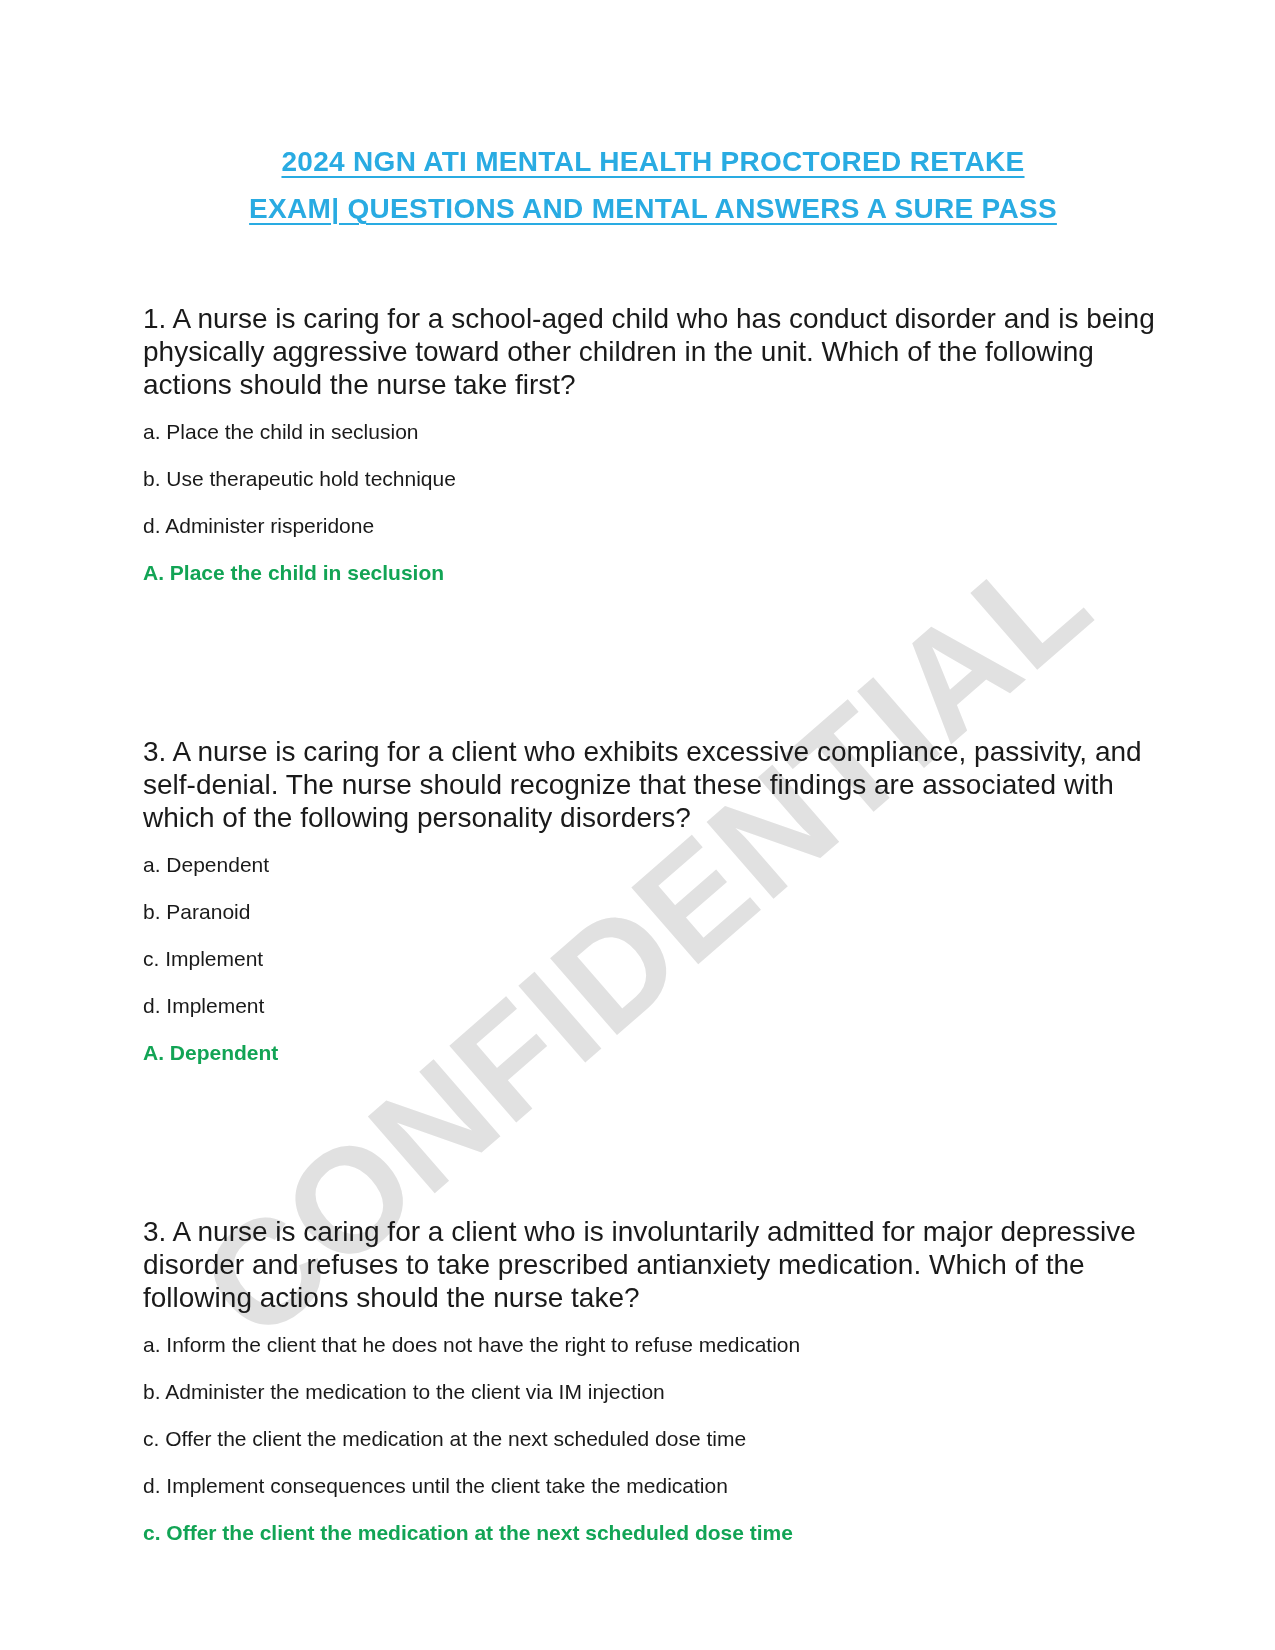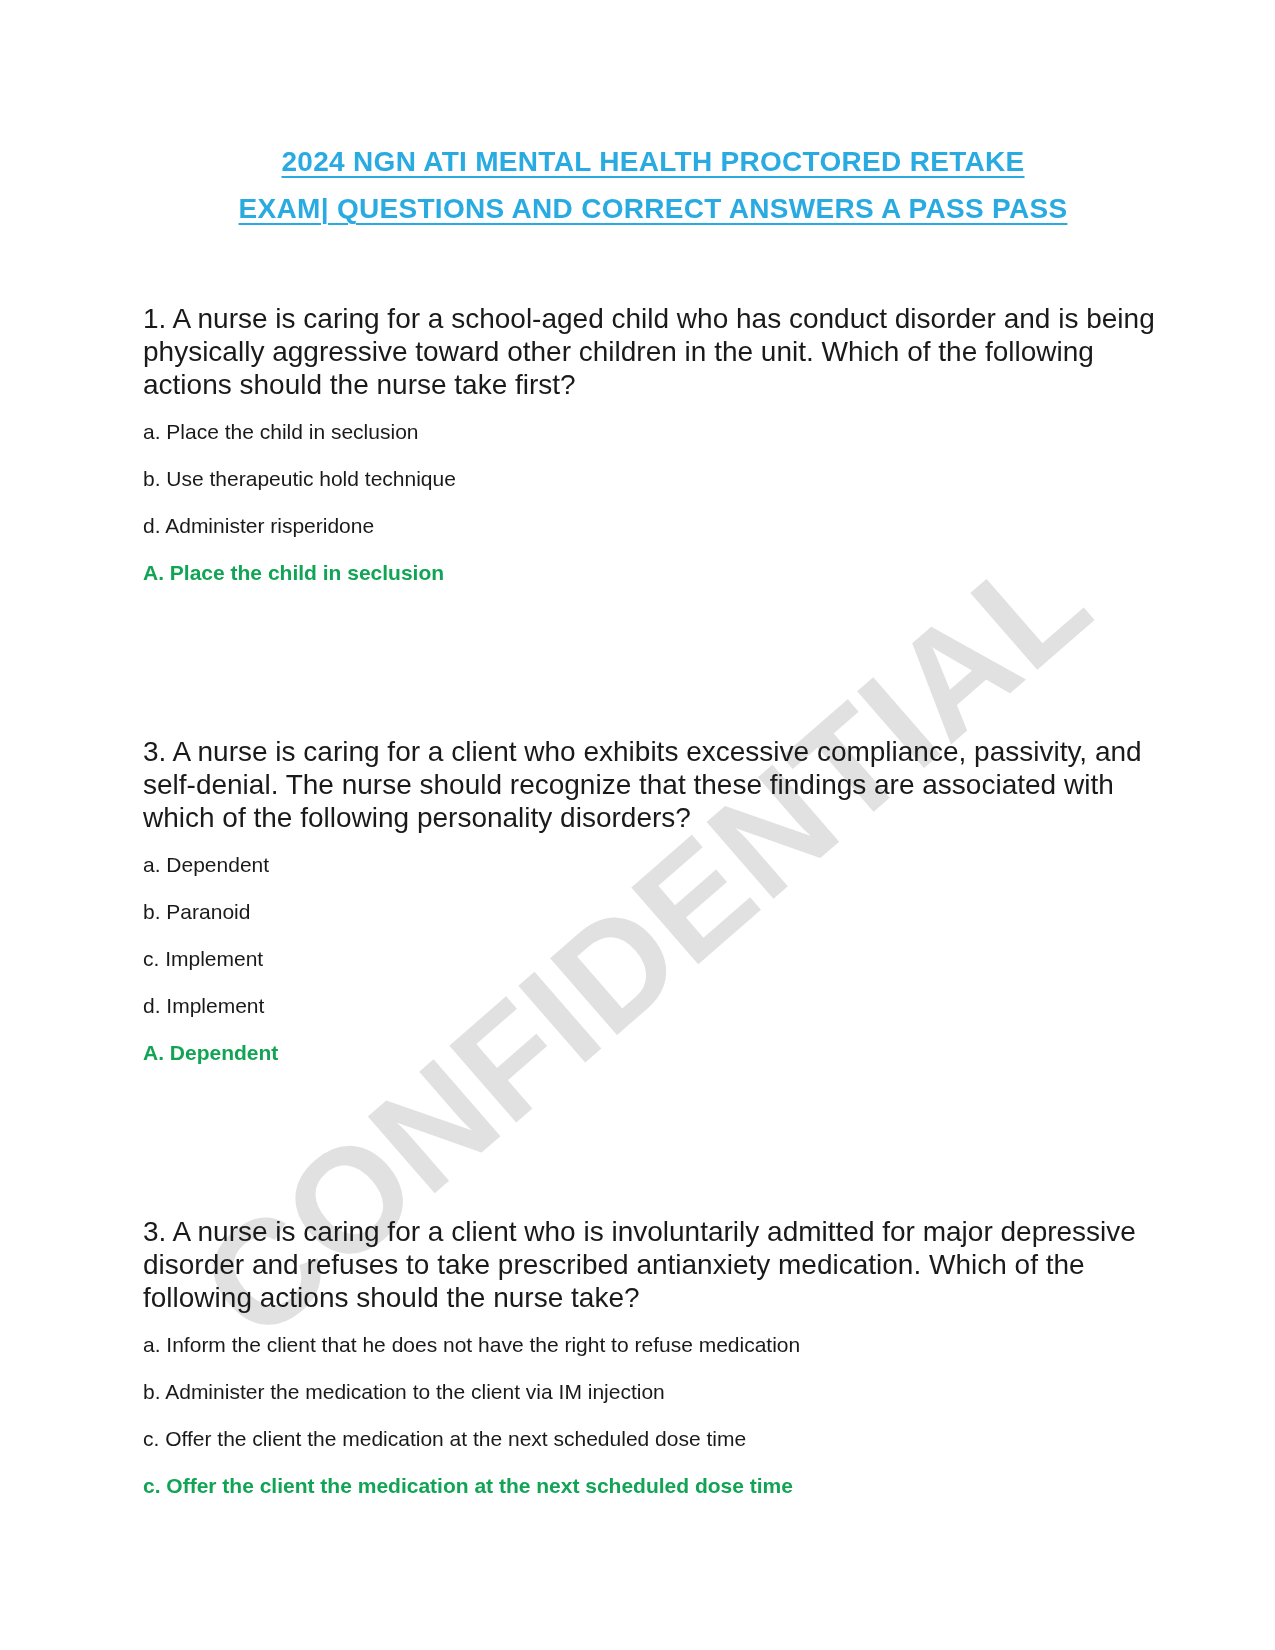--- a/index.html
+++ b/index.html
@@ -85,21 +85,21 @@
 <body>
 
 <div class="page">
 
   <div class="watermark">CONFIDENTIAL</div>
 
   <div class="content">
 
     <h1 class="title">
       <span class="title-line">2024 NGN ATI MENTAL HEALTH PROCTORED RETAKE</span>
-      <span class="title-line">EXAM| QUESTIONS AND CORRECT ANSWERS A PASS PASS</span>
+      <span class="title-line">EXAM| QUESTIONS AND MENTAL ANSWERS A SURE PASS</span>
     </h1>
 
     <section class="question-block">
       <p class="q-text">1. A nurse is caring for a school-aged child who has conduct disorder and is being physically aggressive toward other children in the unit. Which of the following actions should the nurse take first?</p>
       <p class="option">a. Place the child in seclusion</p>
       <p class="option">b. Use therapeutic hold technique</p>
       <p class="option">d. Administer risperidone</p>
       <p class="answer">A. Place the child in seclusion</p>
     </section>
 
@@ -110,17 +110,18 @@
       <p class="option">c. Implement</p>
       <p class="option">d. Implement</p>
       <p class="answer">A. Dependent</p>
     </section>
 
     <section class="question-block">
       <p class="q-text">3. A nurse is caring for a client who is involuntarily admitted for major depressive disorder and refuses to take prescribed antianxiety medication. Which of the following actions should the nurse take?</p>
       <p class="option">a. Inform the client that he does not have the right to refuse medication</p>
       <p class="option">b. Administer the medication to the client via IM injection</p>
       <p class="option">c. Offer the client the medication at the next scheduled dose time</p>
+      <p class="option">d. Implement consequences until the client take the medication</p>
       <p class="answer">c. Offer the client the medication at the next scheduled dose time</p>
     </section>
 
   </div>
 </div>
 
 </body></html>

